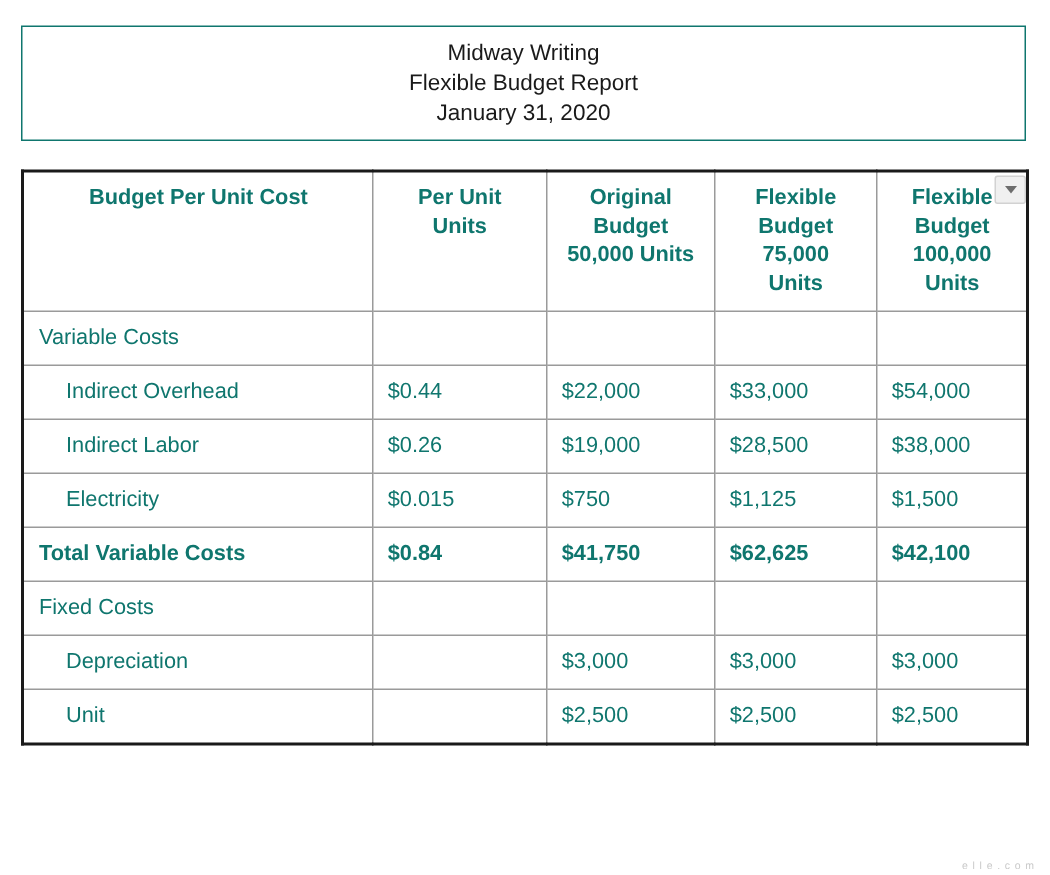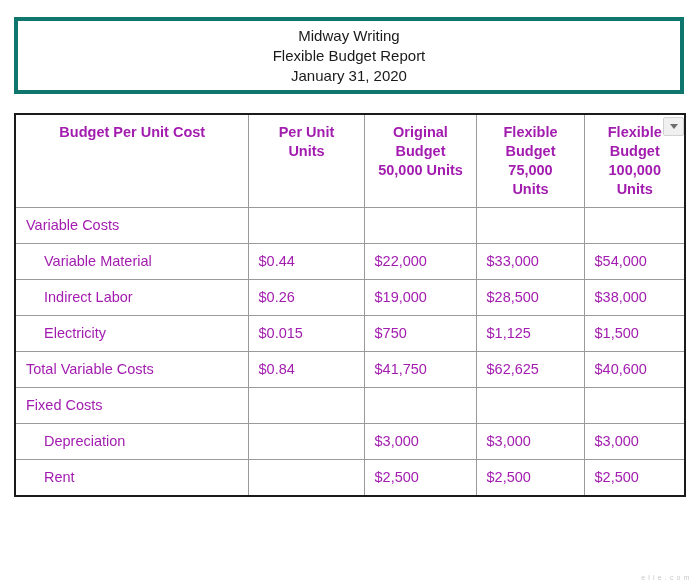--- a/index.html
+++ b/index.html
@@ -17,21 +17,21 @@
   }
 
   
   #report-header-box {
     position: absolute;
     left: 14px;
     top: 17px;
     width: 670px;
     height: 77px;
     box-sizing: border-box;
-    border: 4px solid #0f766e;
+    border: 1px solid #0f766e;
     background: #ffffff;
     display: flex;
     flex-direction: column;
     align-items: center;
     justify-content: center;
   }
   #report-header-box .title-line {
     font-size: 15px;
     line-height: 20px;
     color: #1a1a1a;
@@ -61,30 +61,30 @@
   }
   
   table.budget-table {
     border: 2px solid #1a1a1a;
   }
 
   .cell {
     padding: 8px 9px 8px 10px;
     font-size: 14.5px;
     line-height: 19px;
-    color: #a21caf;
+    color: #0f766e;
     white-space: pre-line;
   }
   .cell.head {
     font-weight: bold;
     font-size: 14.5px;
     line-height: 19px;
   }
   .cell.bold {
-    font-weight: normal;
+    font-weight: bold;
   }
   .cell.indent {
     padding-left: 28px;
   }
   .cell.empty {
     padding: 8px 9px;
   }
 
   
   col.c0 { width: 233px; }
@@ -191,21 +191,21 @@
           </td>
           <td>
             <div class="cell empty"></div>
           </td>
           <td>
             <div class="cell empty"></div>
           </td>
         </tr>
         <tr class="data-row">
           <td>
-            <div class="cell indent">Variable Material</div>
+            <div class="cell indent">Indirect Overhead</div>
           </td>
           <td>
             <div class="cell">$0.44</div>
           </td>
           <td>
             <div class="cell">$22,000</div>
           </td>
           <td>
             <div class="cell">$33,000</div>
           </td>
@@ -254,21 +254,21 @@
           <td>
             <div class="cell bold">$0.84</div>
           </td>
           <td>
             <div class="cell bold">$41,750</div>
           </td>
           <td>
             <div class="cell bold">$62,625</div>
           </td>
           <td>
-            <div class="cell bold">$40,600</div>
+            <div class="cell bold">$42,100</div>
           </td>
         </tr>
         <tr class="data-row">
           <td>
             <div class="cell">Fixed Costs</div>
           </td>
           <td>
             <div class="cell empty"></div>
           </td>
           <td>
@@ -293,21 +293,21 @@
           </td>
           <td>
             <div class="cell">$3,000</div>
           </td>
           <td>
             <div class="cell">$3,000</div>
           </td>
         </tr>
         <tr class="data-row">
           <td>
-            <div class="cell indent">Rent</div>
+            <div class="cell indent">Unit</div>
           </td>
           <td>
             <div class="cell empty"></div>
           </td>
           <td>
             <div class="cell">$2,500</div>
           </td>
           <td>
             <div class="cell">$2,500</div>
           </td>

